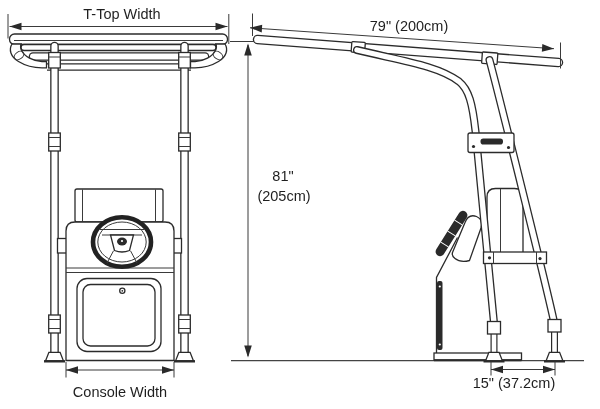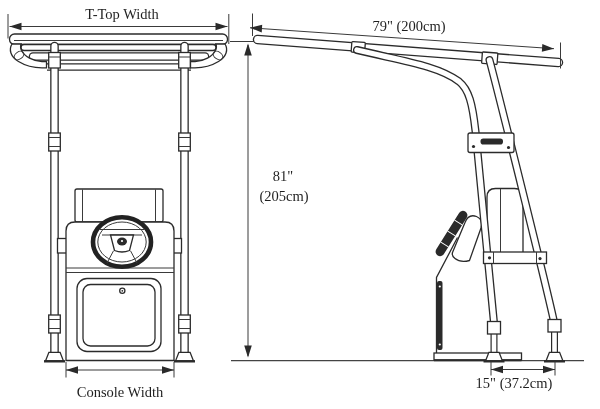--- a/index.html
+++ b/index.html
@@ -1,17 +1,17 @@
 <!DOCTYPE html>
 <html><head>
 <meta charset="utf-8">
 <style>
   html,body{margin:0;padding:0;background:#ffffff;}
   .stage{position:relative;width:584px;height:409px;background:#ffffff;overflow:hidden;
-         font-family:Liberation Serif, serif;}
+         font-family:Liberation Sans, sans-serif;}
   svg{display:block}
   .ln{fill:none;stroke:#2b2b2b;stroke-width:1.3}
   .thin{fill:none;stroke:#3a3a3a;stroke-width:1}
   .wh{fill:#ffffff;stroke:#2b2b2b;stroke-width:1.3}
   .dk{fill:#2a2a2a;stroke:none}
   .ar{fill:#2a2a2a;stroke:none}
   
   .t9o{fill:none;stroke:#2b2b2b;stroke-width:9.5;stroke-linecap:round}
   .t9i{fill:none;stroke:#ffffff;stroke-width:6.8;stroke-linecap:round}
   .t8o{fill:none;stroke:#2b2b2b;stroke-width:8.6;stroke-linecap:round}

